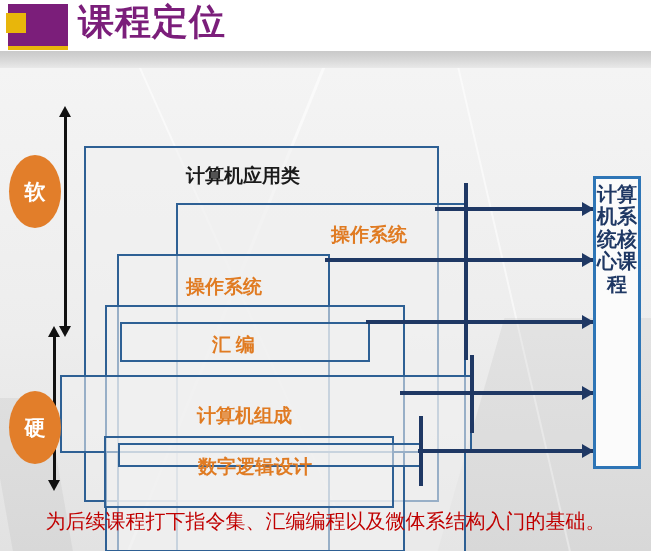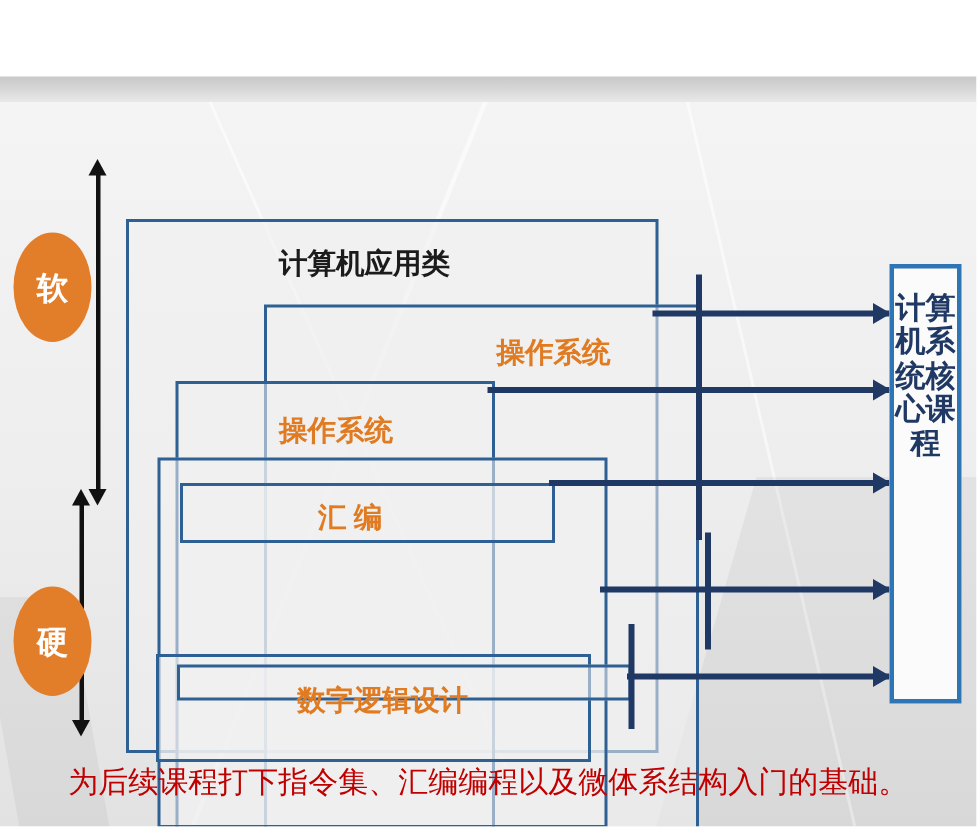--- a/index.html
+++ b/index.html
@@ -81,25 +81,25 @@
   }
 
   
   .resbox{
     position:absolute;left:593px;top:176px;width:48px;height:293px;
     border:3px solid #2E75B6;
     background:#fbfbfb;
     box-sizing:border-box;
   }
   .resbox .vtext{
-    position:absolute;left:0;top:18px;width:100%;
+    position:absolute;left:0;top:4px;width:100%;
     text-align:center;
     font-size:20px;font-weight:bold;color:#1F3864;
     line-height:1.12;
-    font-family:Liberation Mono, monospace;
+    font-family:Liberation Serif, serif;
     word-break:break-all;
     letter-spacing:0px;
   }
 
   
   .axis{position:absolute;width:3px;background:#111111;}
   .axhead{
     position:absolute;width:0;height:0;
     border-left:6px solid transparent;
     border-right:6px solid transparent;
@@ -121,20 +121,26 @@
     font-size:20px;font-weight:normal;color:#C00000;
     font-family:"DejaVu Sans","Liberation Sans",sans-serif;
     white-space:nowrap;
   }
 </style>
 </head>
 <body>
 
 <div id="slide">
 
+  <div class="title-zone">
+    <div class="title-marker">
+      <div class="title-marker-inner"></div>
+    </div>
+    <div class="title-text">课程定位</div>
+  </div>
   <div class="band"></div>
 
   <div class="canvas">
 
     <div class="streak s1"></div>
     <div class="streak s2"></div>
     <div class="streak s3"></div>
     <div class="shade a"></div>
     <div class="shade b"></div>
 
@@ -149,20 +155,23 @@
     <div class="nbox" style="left:117px;top:166px;width:213px;height:300px;">
       <div class="lbl" style="left:67px;top:18px;">操作系统</div>
     </div>
 
     <div class="nbox" style="left:105px;top:217px;width:300px;height:247px;"></div>
 
     <div class="nbox" style="left:120px;top:234px;width:250px;height:40px;">
       <div class="lbl" style="left:90px;top:8px;font-family:Liberation Serif, serif;">汇  编</div>
     </div>
 
+    <div class="nbox" style="left:60px;top:287px;width:412px;height:78px;">
+      <div class="lbl" style="left:135px;top:26px;">计算机组成</div>
+    </div>
 
     <div class="nbox" style="left:104px;top:348px;width:290px;height:72px;"></div>
 
     <div class="nbox" style="left:118px;top:355px;width:303px;height:24px;">
       <div class="lbl" style="left:78px;top:9px;">数字逻辑设计</div>
     </div>
 
     <div class="hline" style="left:435px;top:139px;width:158px;"></div>
     <div class="arrowhead" style="left:582px;top:134px;"></div>
 

